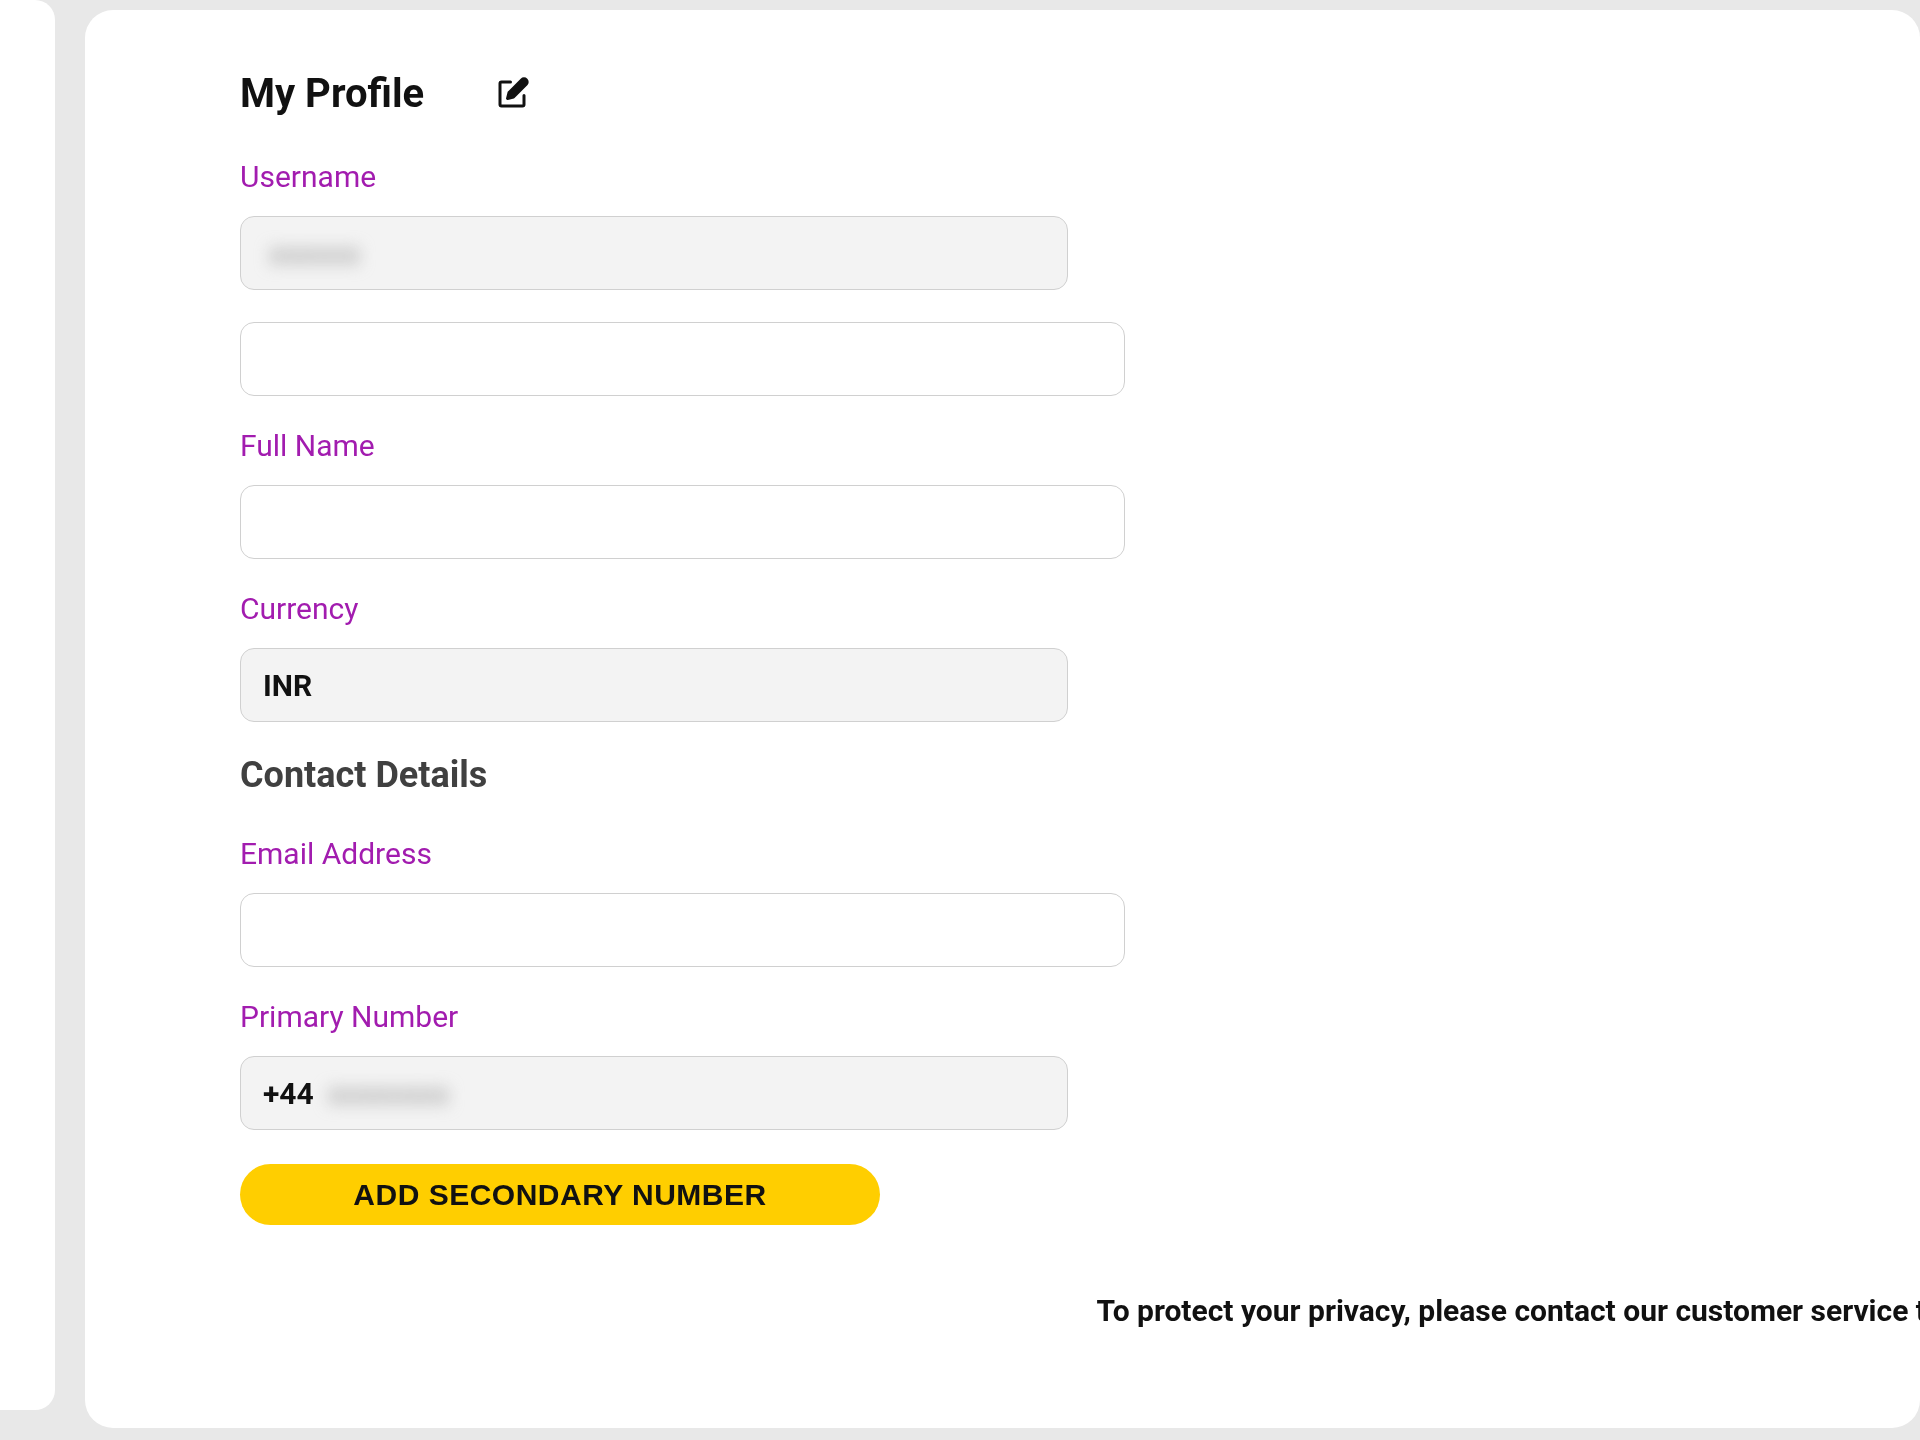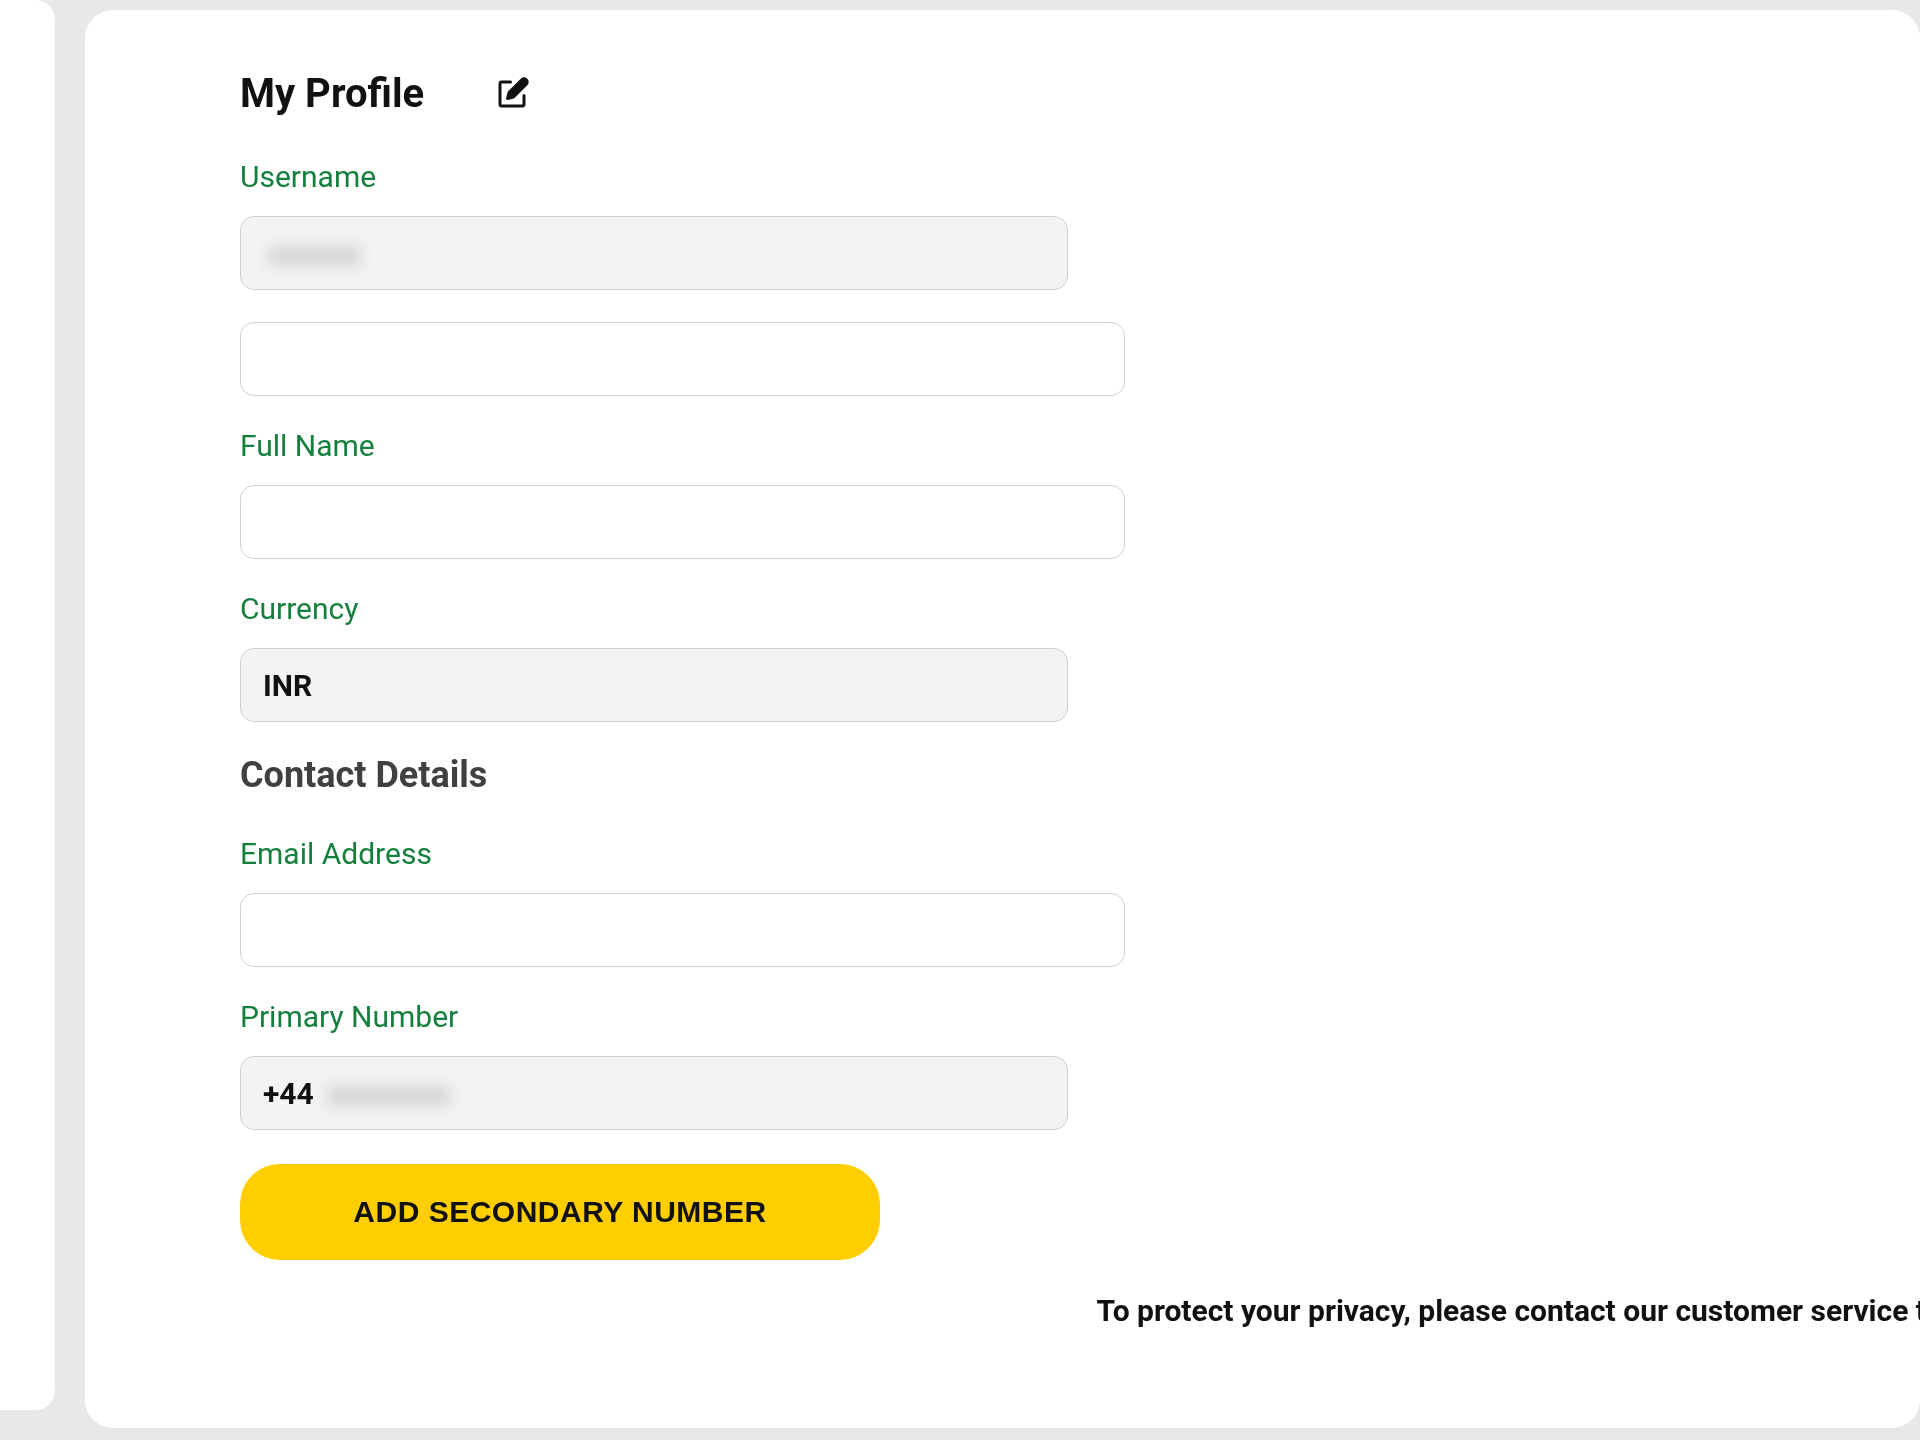--- a/index.html
+++ b/index.html
@@ -56,21 +56,21 @@
   }
   .edit-icon svg {
     width: 36px;
     height: 36px;
   }
   .field-group {
     margin-bottom: 32px;
   }
   .field-label {
     font-size: 30px;
-    color: #15803d;
+    color: #a21caf;
     margin-bottom: 22px;
     display: block;
   }
   .text-input {
     width: 885px;
     height: 74px;
     border: 1.5px solid #d0d0d0;
     border-radius: 14px;
     font-size: 30px;
     padding: 0 22px;
@@ -106,21 +106,21 @@
     font-weight: 700;
     color: #404040;
     margin-top: 30px;
     margin-bottom: 40px;
   }
   .primary-btn {
     background: #ffce00;
     color: #111;
     border: none;
     border-radius: 40px;
-    height: 96px;
+    height: 61px;
     width: 640px;
     font-size: 30px;
     font-weight: 600;
     letter-spacing: 0.5px;
     cursor: pointer;
     margin-top: 2px;
   }
   .privacy-note {
     position: absolute;
     right: -6px;

